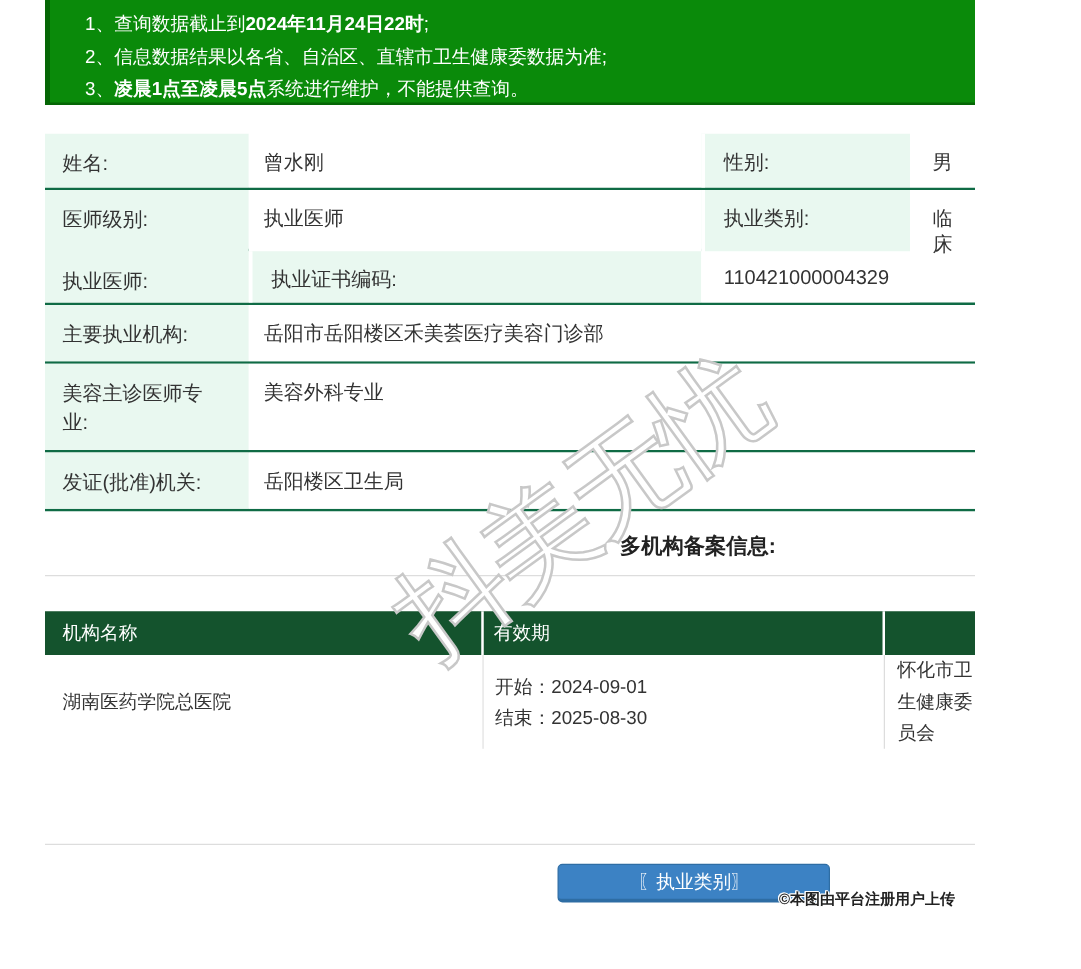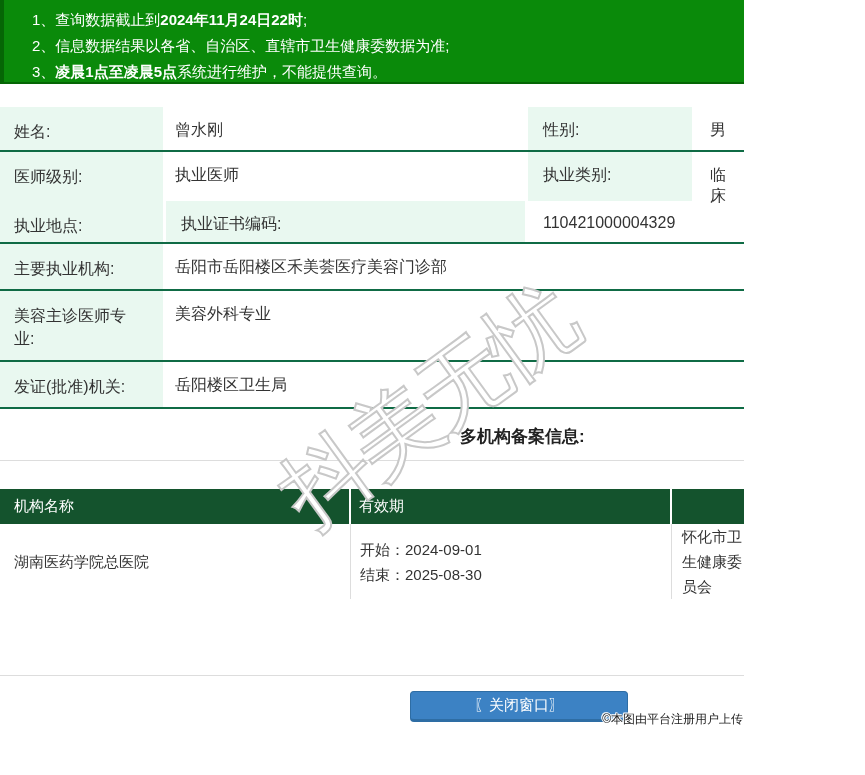--- a/index.html
+++ b/index.html
@@ -1,18 +1,18 @@
 <!DOCTYPE html>
 <html><head>
 <meta charset="utf-8">
 <style>
   * { margin:0; padding:0; box-sizing:border-box; }
   html,body { width:865px; height:775px; overflow:hidden; background:#fff;
     font-family:"Liberation Sans","DejaVu Sans",sans-serif; color:#333; }
-  .page { position:relative; width:744px; height:775px; }
+  .page { position:relative; width:744px; height:775px;margin-left:36px; }
 
   
   .notice { height:84px; background:#0a8a0a; border-left:4px solid #056605;
     border-bottom:2px solid #056605; padding:7px 10px 0 28px; }
   .notice-line { color:#fff; font-size:15px; line-height:26px; white-space:nowrap; }
   .notice-line b { font-weight:700; }
 
   
   .info-table { margin-top:23px; }
   .irow { display:grid; border-bottom:2px solid #0f6b45; }
@@ -48,22 +48,22 @@
   .rec-row .cell.c3 { padding-left:10px; }
 
   .spacer { height:84px; }
 
   
   .footer { position:relative; height:54px; border-top:1px solid #ddd; }
   .close-btn { position:absolute; left:410px; top:15px; width:218px; height:31px;
     background:#3c82c4; color:#fff; font-size:15px; text-align:center;
     border:1px solid #2e6da4; border-bottom:3px solid #2e6da4; border-radius:4px;
     cursor:pointer; font-family:inherit; }
-  .copyright { position:absolute; right:1px; bottom:1px; font-size:12px;
-    font-weight:400; color:#222; white-space:nowrap;
+  .copyright { position:absolute; right:16px; bottom:1px; font-size:12px;
+    font-weight:700; color:#222; white-space:nowrap;
     text-shadow:-1px 0 #fff,1px 0 #fff,0 -1px #fff,0 1px #fff,1px 1px #fff,-1px -1px #fff; }
 
   
   .watermark { position:absolute; left:260px; top:348px; z-index:50;
     font-size:88px; letter-spacing:-4px; white-space:nowrap; color:#fff;
     -webkit-text-stroke:2px #c8c8c8; transform:rotate(-36deg);
     pointer-events:none; user-select:none; }
 </style>
 </head>
 <body>
@@ -83,21 +83,21 @@
       <div class="lbl2">性别:</div>
       <div class="val2">男</div>
     </div>
     <div class="irow four r2">
       <div class="lbl">医师级别:</div>
       <div class="val">执业医师</div>
       <div class="lbl2">执业类别:</div>
       <div class="val2">临床</div>
     </div>
     <div class="irow four r3">
-      <div class="lbl">执业地点:</div>
+      <div class="lbl">执业医师:</div>
       <div class="lbl2">执业证书编码:</div>
       <div class="val2">110421000004329</div>
     </div>
     <div class="irow two r4">
       <div class="lbl">主要执业机构:</div>
       <div class="val">岳阳市岳阳楼区禾美荟医疗美容门诊部</div>
     </div>
     <div class="irow two r6">
       <div class="lbl">美容主诊医师专业:</div>
       <div class="val">美容外科专业</div>
@@ -126,19 +126,19 @@
       <span>结束：2025-08-30</span>
     </div>
     <div class="cell c3">
       <span>怀化市卫生健康委员会</span>
     </div>
   </div>
 
   <div class="spacer"></div>
 
   <div class="footer">
-    <button class="close-btn">〖关闭窗口〗</button>
+    <button class="close-btn">〖执业类别〗</button>
     <div class="copyright">©本图由平台注册用户上传</div>
   </div>
 
   <div class="watermark">抖美无忧</div>
 
 </div>
 
 </body></html>

